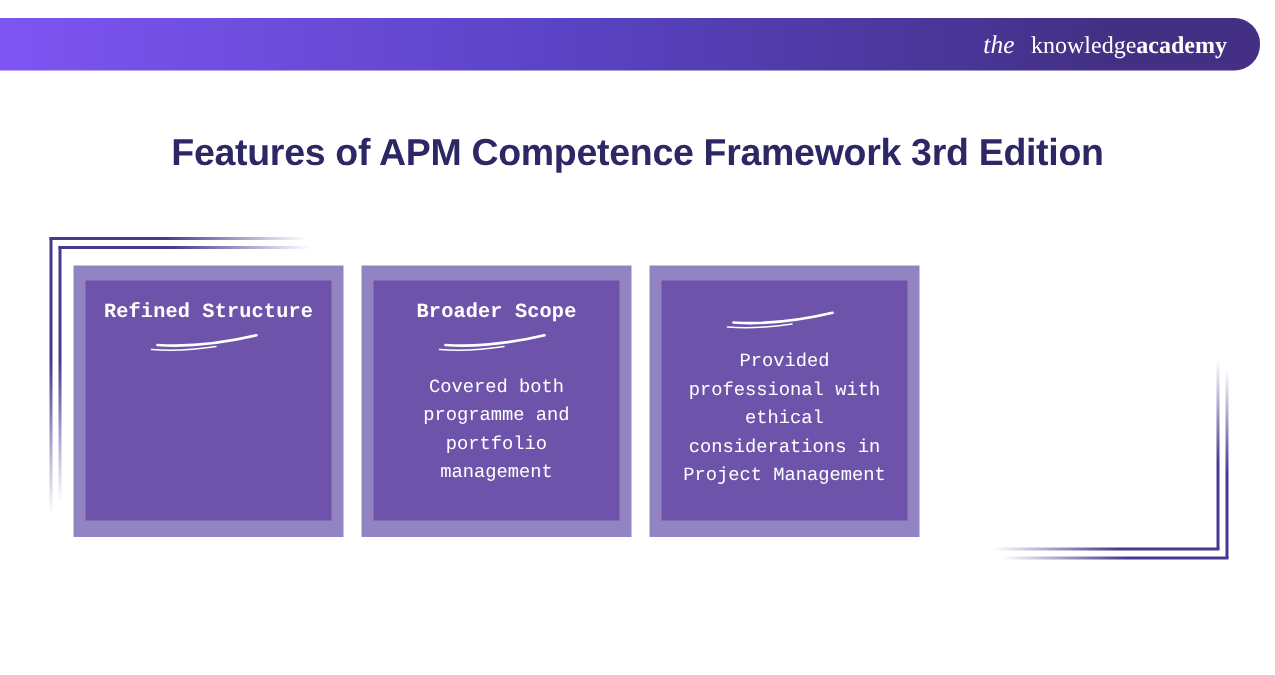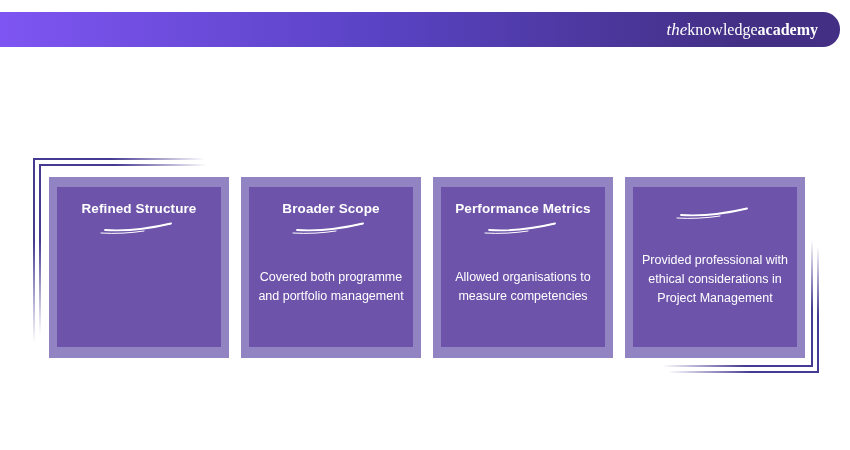--- a/index.html
+++ b/index.html
@@ -30,21 +30,21 @@
     display:flex;align-items:center;justify-content:flex-end;
     padding-right:22px;box-sizing:border-box;
   }
   .logo{
     color:#fff;
     font-family:"Liberation Serif", serif;
     white-space:nowrap;
     line-height:1;
   }
   .logo .the{font-style:italic;font-size:17px;letter-spacing:0;}
-  .logo .knowledge{font-size:16px;font-weight:400;}
+  .logo .knowledge{font-size:16px;font-weight:400;margin-left:11px;}
   .logo .academy{font-size:16px;font-weight:700;}
 
   
   .page-title{
     position:absolute;top:88px;left:0;width:850px;
     margin:0;text-align:center;
     font-size:25px;font-weight:800;letter-spacing:-0.2px;
     color:var(--title-color);
   }
 
@@ -62,20 +62,21 @@
     position:absolute;top:177px;left:49px;
     width:758px;
     display:flex;gap:12px;
     z-index:2;
   }
   .card-halo{
     width:180px;height:181px;
     background:var(--card-halo);
     padding:10px 8px 11px 8px;
     box-sizing:border-box;
+    font-family:Liberation Mono, monospace;
   }
   .card-main{
     width:100%;height:100%;
     background:var(--card-main);
     color:var(--card-text);
     display:flex;flex-direction:column;align-items:center;
     text-align:center;
     box-sizing:border-box;
     padding:14px 8px 10px 8px;
   }
@@ -99,20 +100,21 @@
 <body>
 
 <div class="stage">
 
   <header class="banner">
     <div class="logo">
       <span class="the">the</span><span class="knowledge">knowledge</span><span class="academy">academy</span>
     </div>
   </header>
 
+  <h1 class="page-title">Features of APM Competence Framework 3rd Edition</h1>
 
   <div class="deco h fade-right" style="left:33px;top:158px;width:172px;"></div>
   <div class="deco v fade-down" style="left:33px;top:158px;height:185px;"></div>
   <div class="deco h fade-right" style="left:39px;top:164px;width:168px;"></div>
   <div class="deco v fade-down" style="left:39px;top:164px;height:170px;"></div>
 
   <div class="deco h fade-left" style="left:662px;top:365px;width:151px;"></div>
   <div class="deco v fade-up" style="left:811px;top:240px;height:126px;"></div>
   <div class="deco h fade-left" style="left:668px;top:371px;width:151px;"></div>
   <div class="deco v fade-up" style="left:817px;top:246px;height:126px;"></div>
@@ -137,33 +139,20 @@
           <path d="M7 10 C 30 11.5, 54 8, 73 3.5" stroke="#ffffff" stroke-width="1.8" stroke-linecap="round"></path>
           <path d="M73 3.5 L 59 6.5" stroke="#ffffff" stroke-width="1" stroke-linecap="round"></path>
           <path d="M3 13 C 17 14, 33 13, 46 11" stroke="#ffffff" stroke-width="1" stroke-linecap="round"></path>
         </svg>
         <div class="card-body-wrap">
           <p class="card-body">Covered both programme and portfolio management</p>
         </div>
       </div>
     </div>
 
-    <div class="card-halo">
-      <div class="card-main">
-        <h2 class="card-title">Performance Metrics</h2>
-        <svg class="swoosh" width="82" height="16" viewBox="0 0 82 16" fill="none">
-          <path d="M7 10 C 30 11.5, 54 8, 73 3.5" stroke="#ffffff" stroke-width="1.8" stroke-linecap="round"></path>
-          <path d="M73 3.5 L 59 6.5" stroke="#ffffff" stroke-width="1" stroke-linecap="round"></path>
-          <path d="M3 13 C 17 14, 33 13, 46 11" stroke="#ffffff" stroke-width="1" stroke-linecap="round"></path>
-        </svg>
-        <div class="card-body-wrap">
-          <p class="card-body">Allowed organisations to measure competencies</p>
-        </div>
-      </div>
-    </div>
 
     <div class="card-halo">
       <div class="card-main">
         <svg class="swoosh" width="82" height="16" viewBox="0 0 82 16" fill="none">
           <path d="M7 10 C 30 11.5, 54 8, 73 3.5" stroke="#ffffff" stroke-width="1.8" stroke-linecap="round"></path>
           <path d="M73 3.5 L 59 6.5" stroke="#ffffff" stroke-width="1" stroke-linecap="round"></path>
           <path d="M3 13 C 17 14, 33 13, 46 11" stroke="#ffffff" stroke-width="1" stroke-linecap="round"></path>
         </svg>
         <div class="card-body-wrap">
           <p class="card-body">Provided professional with ethical considerations in Project Management</p>

